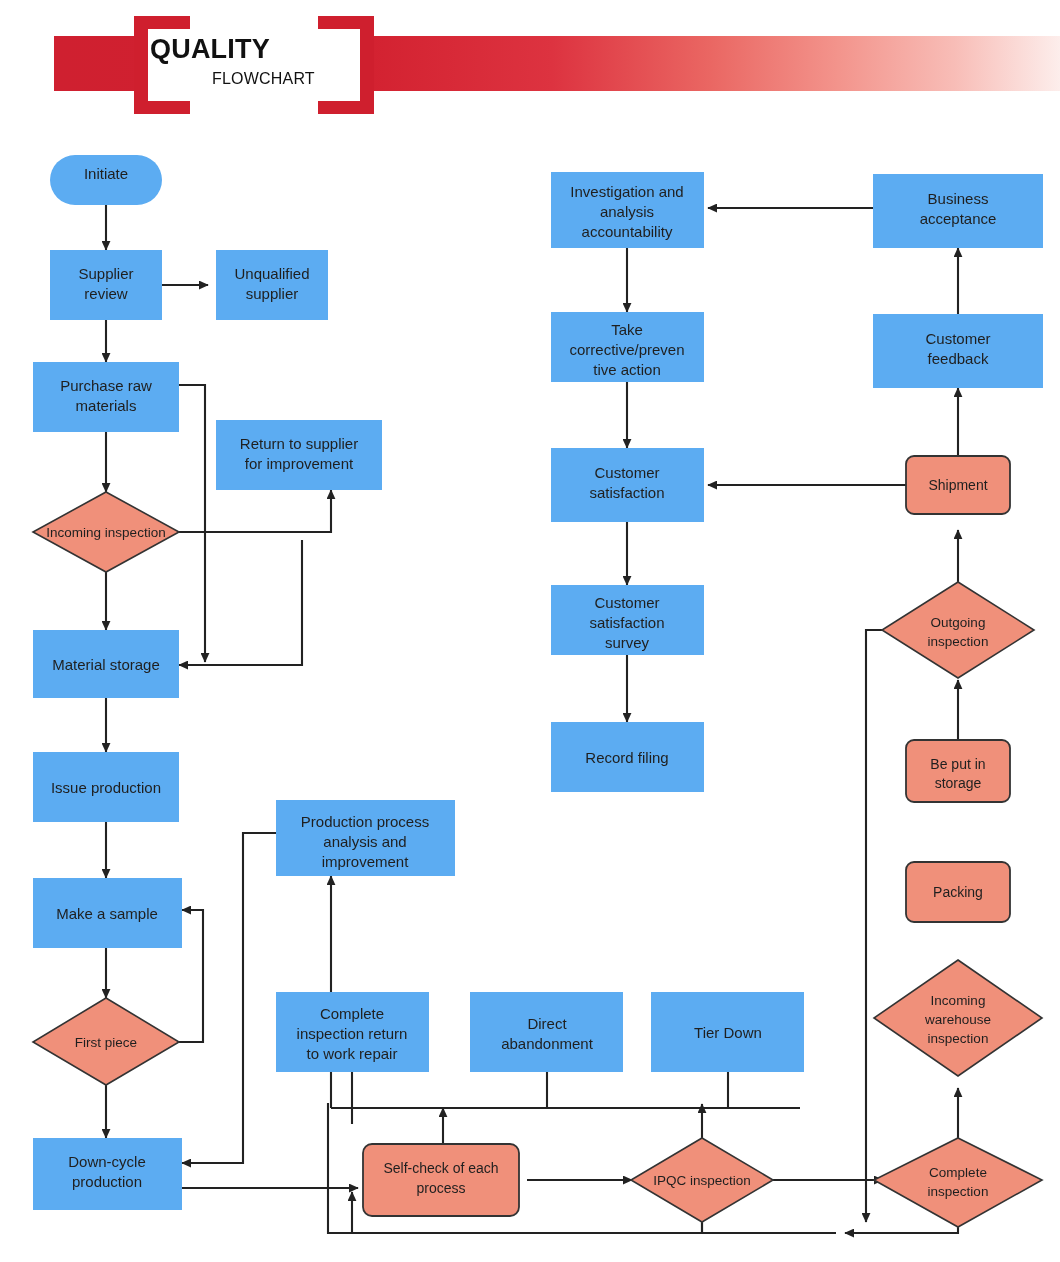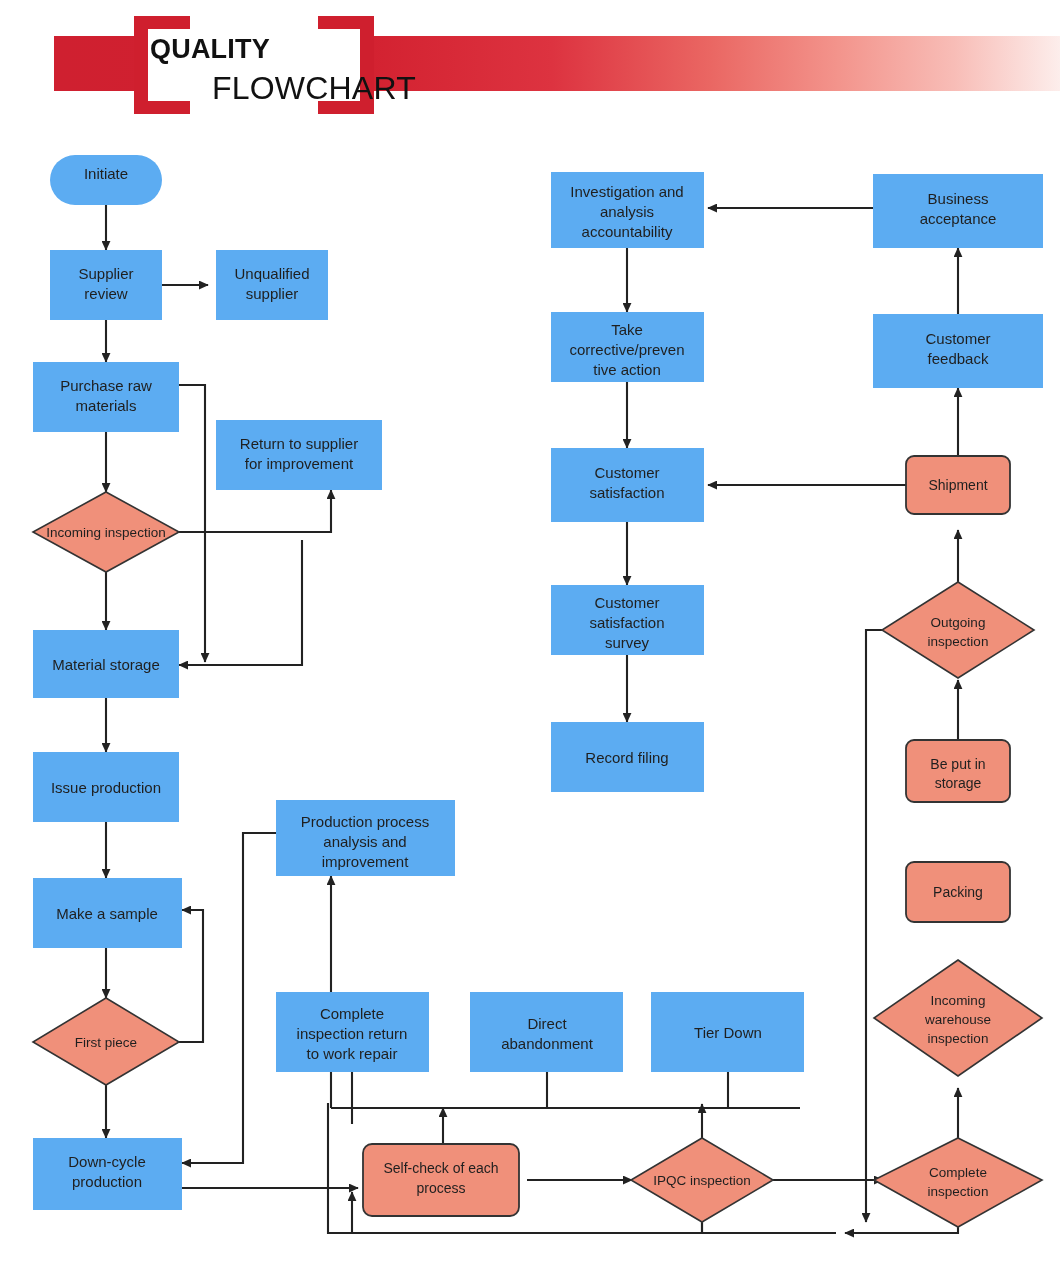--- a/index.html
+++ b/index.html
@@ -13,21 +13,21 @@
   .bracket-box{position:absolute;left:80px;top:16px;width:240px;height:98px;background:#ffffff;}
   .br{position:absolute;background:#cf1f2e;}
   .br-l-v{left:80px;top:16px;width:14px;height:98px;}
   .br-l-t{left:80px;top:16px;width:56px;height:13px;}
   .br-l-b{left:80px;top:101px;width:56px;height:13px;}
   .br-r-v{left:306px;top:16px;width:14px;height:98px;}
   .br-r-t{left:264px;top:16px;width:56px;height:13px;}
   .br-r-b{left:264px;top:101px;width:56px;height:13px;}
   .ttl{position:absolute;color:#111;letter-spacing:.2px;}
   .ttl1{left:96px;top:34px;font-size:27px;font-weight:bold;}
-  .ttl2{left:158px;top:70px;font-size:32px;font-weight:normal;}
+  .ttl2{left:158px;top:70px;font-size:16px;font-weight:normal;}
 
   
   #chart{position:absolute;left:0;top:130px;width:928px;height:1132px;}
   svg{display:block;}
   .nodelabel{font-family:"Liberation Sans", sans-serif;fill:#1f1f1f;}
 </style>
 </head>
 <body>
 
 <div id="banner">

